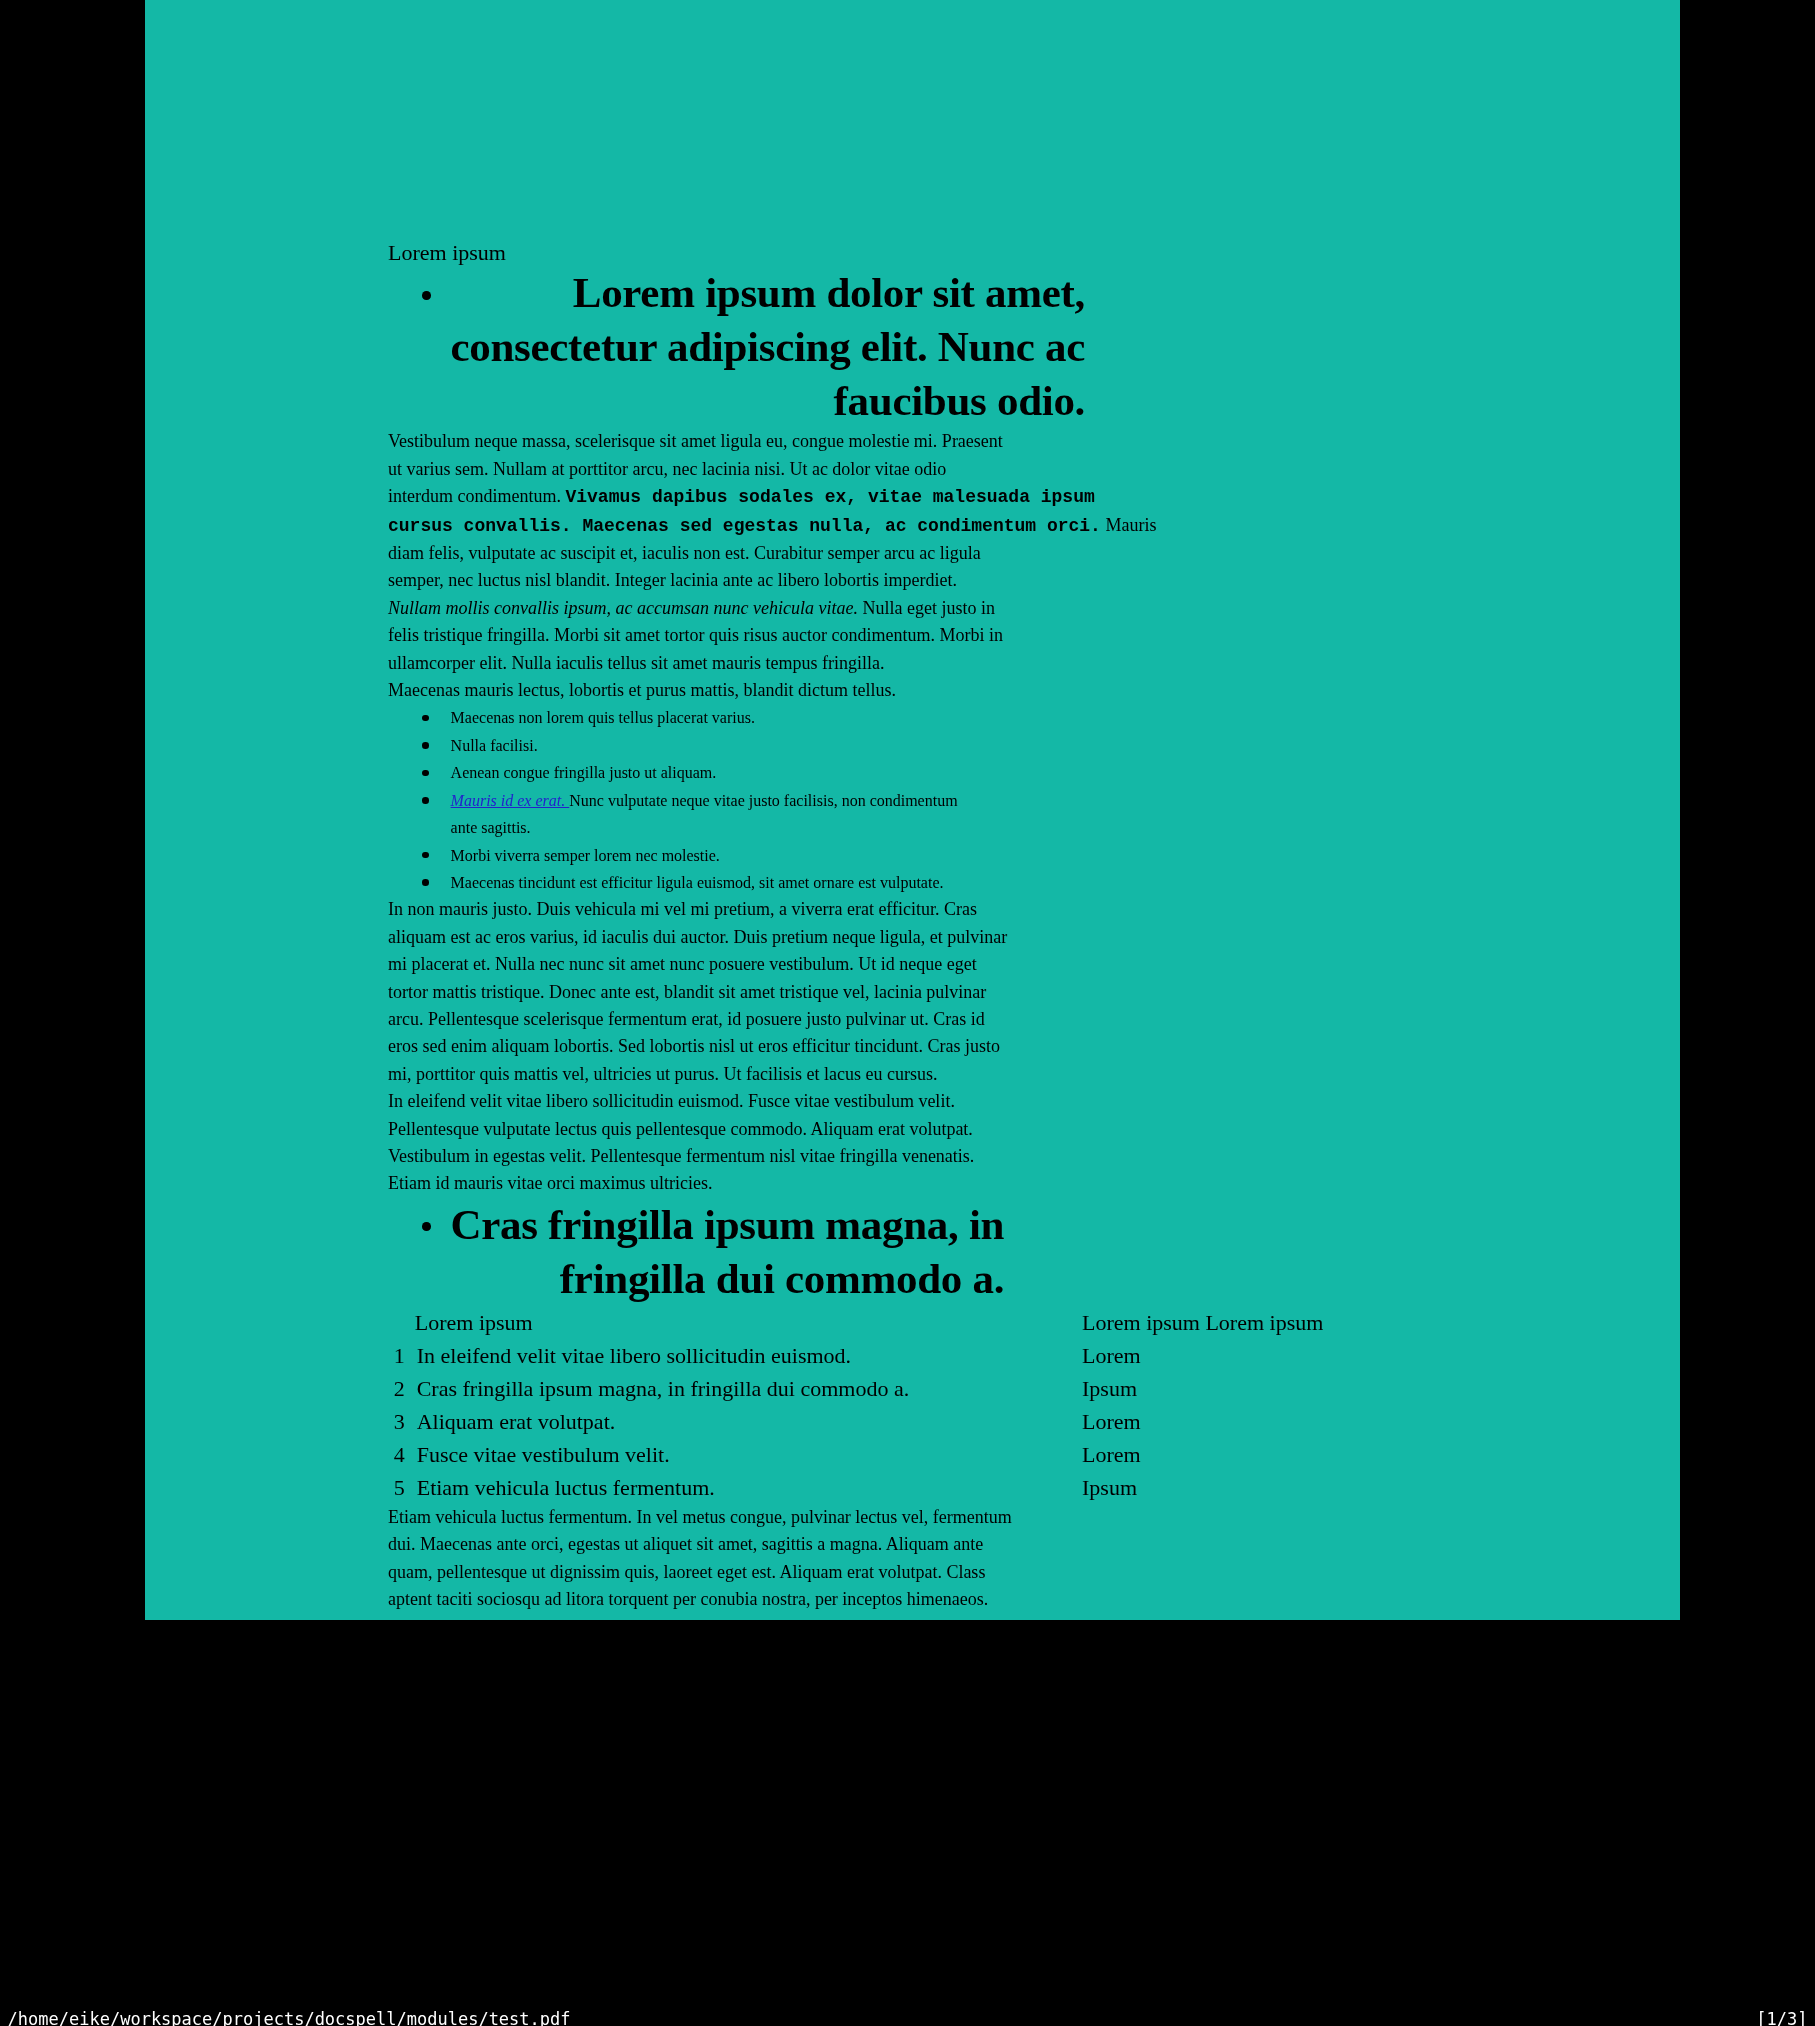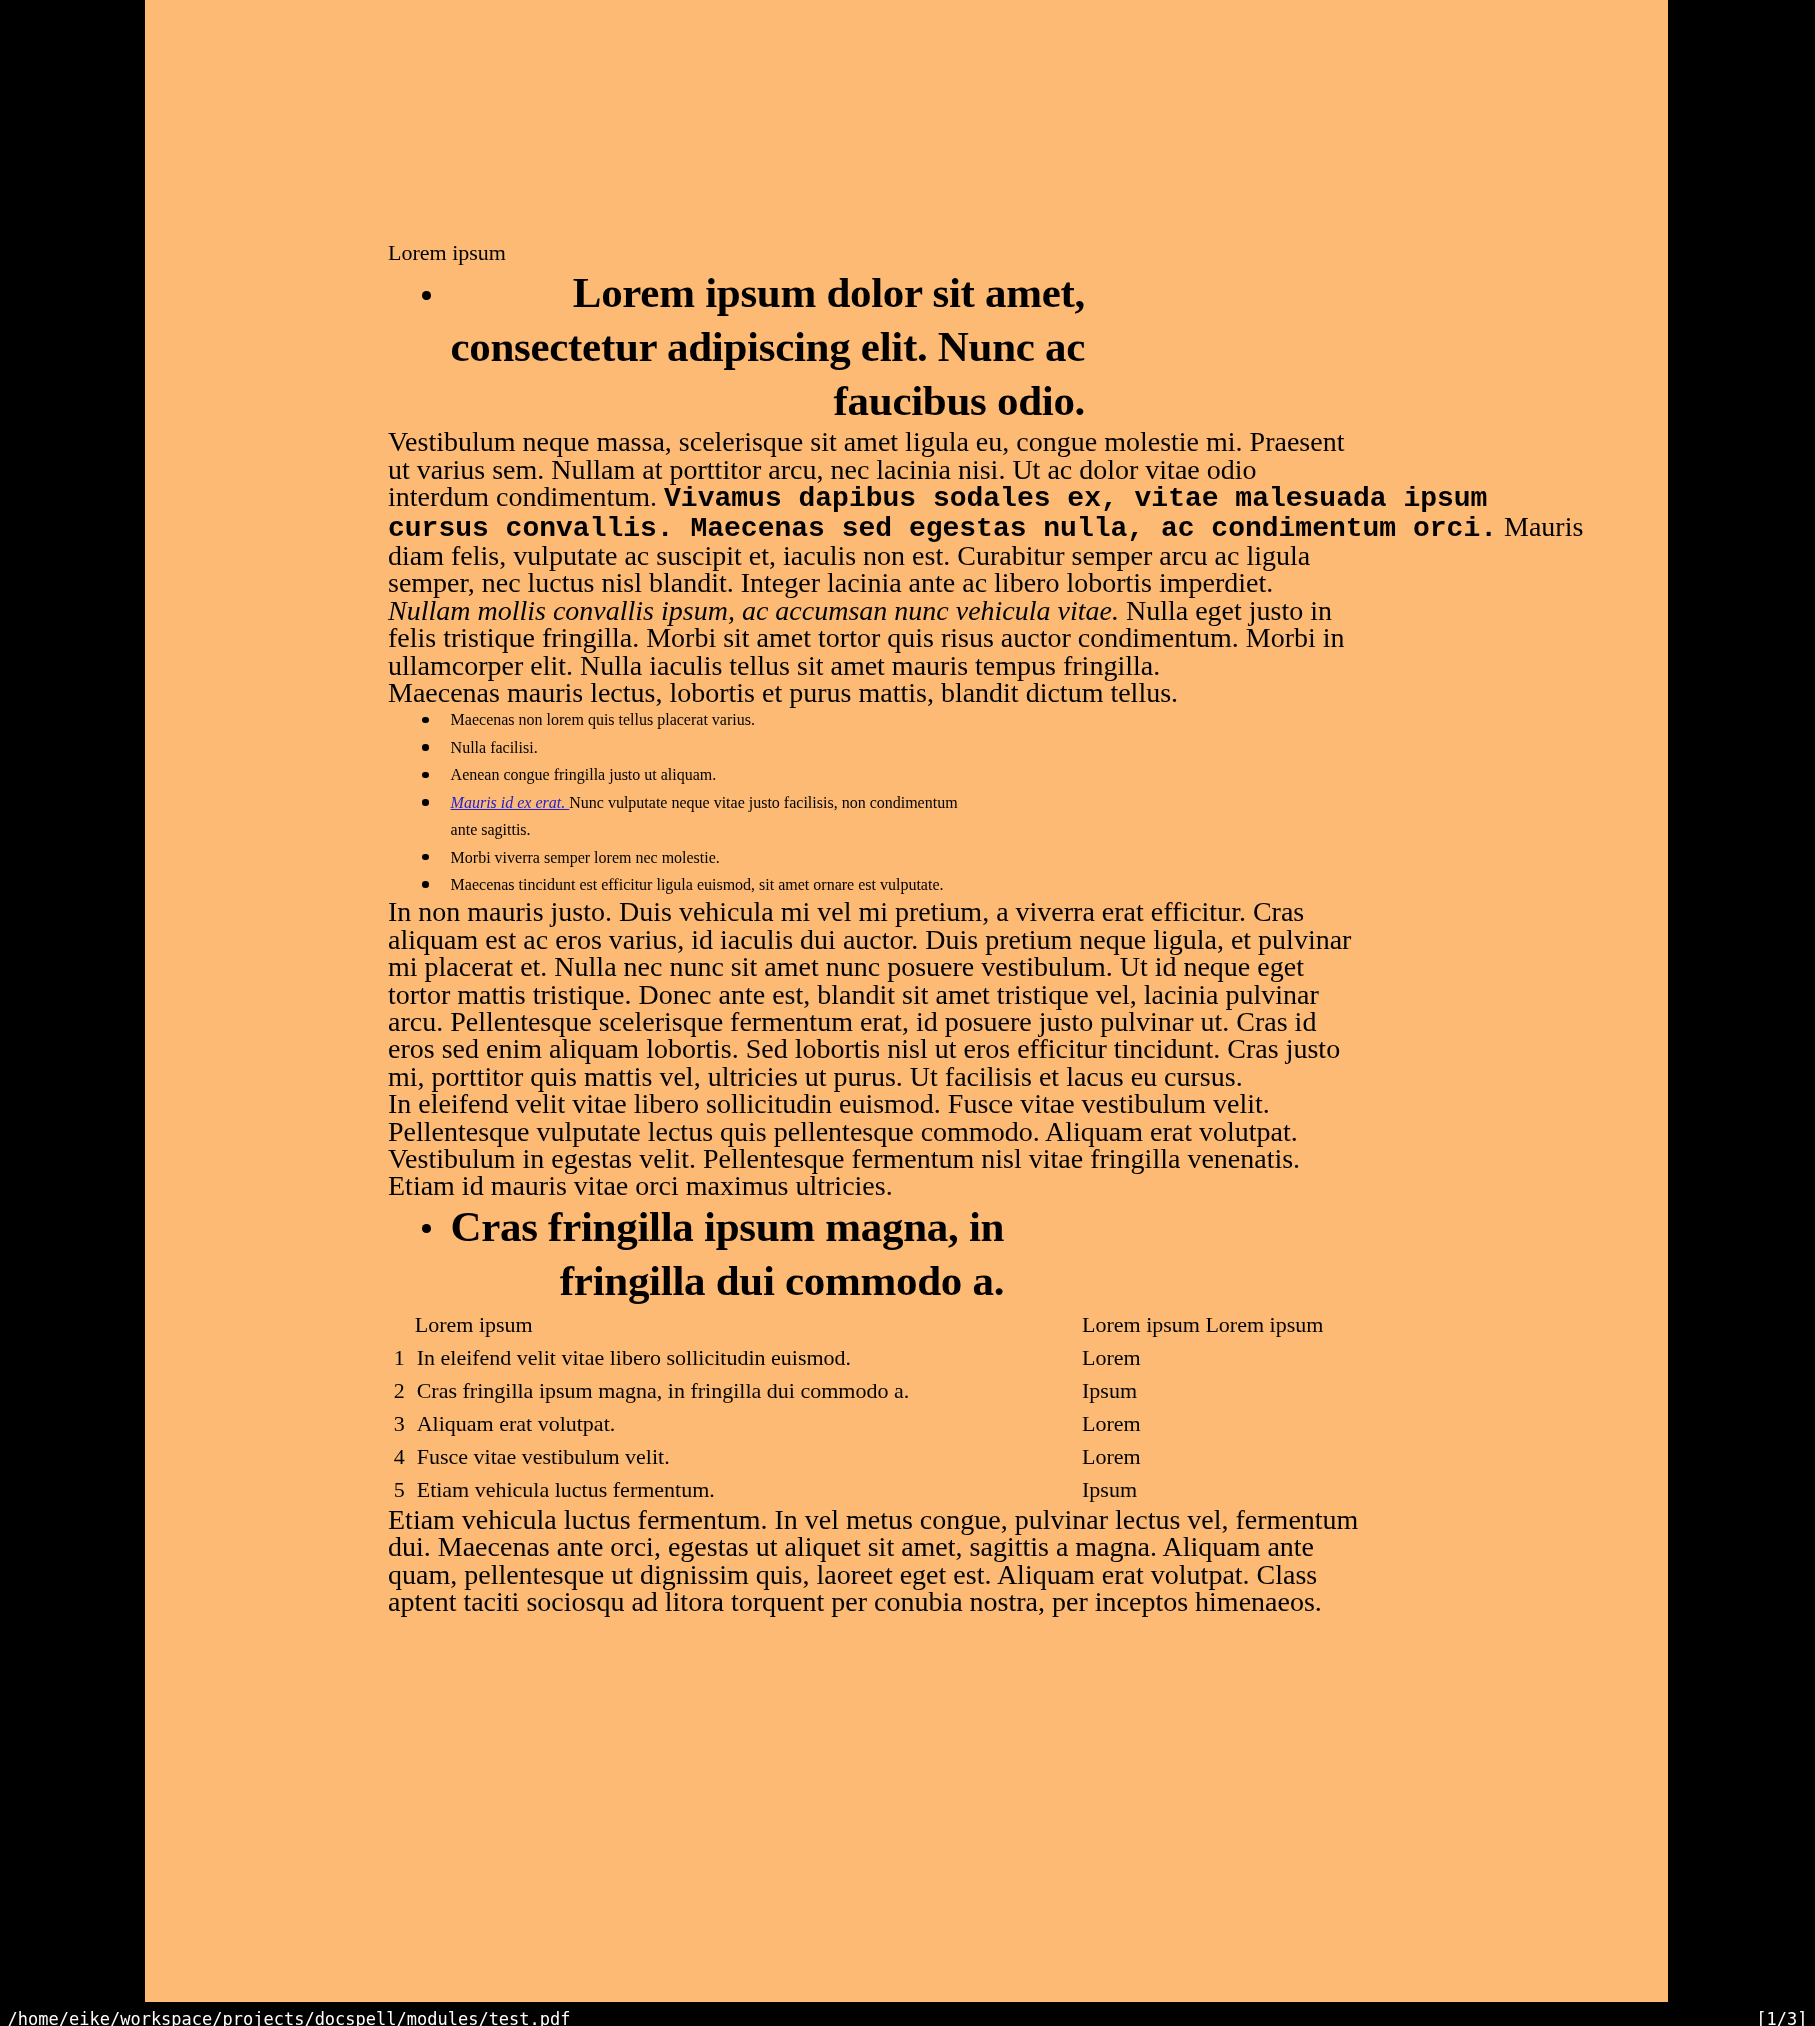--- a/index.html
+++ b/index.html
@@ -7,22 +7,23 @@
     width: 1815px; height: 2026px;
     background: #000000;
     position: relative;
     overflow: hidden;
     font-family: "Liberation Serif", "DejaVu Serif", serif;
     color: #000000;
   }
   .page {
     position: absolute;
     left: 145px; top: 0;
-    width: 1523px; height: 2002px;
-    background: #fdba74;
+    width: 1523px; height: 1620px;
+    background: #14b8a6;
+    padding-left: 12px;
   }
   .content {
     position: absolute;
     left: 243px; top: 0;
     width: 927px;
     padding-top: 239px;
   }
   .content p, .content div { margin: 0; }
   .doc-label {
     font-size: 22px;
@@ -40,21 +41,21 @@
   .h1 { margin-top: 23px; }
   .h2 { margin-top: 26.5px; }
   .dot {
     flex: 0 0 auto;
     border-radius: 50%;
     background: #000000;
   }
   .dot-h { width: 8.5px; height: 8.5px; margin: 24.6px 0 0 34px; }
   .h-text { margin-left: 20px; white-space: pre; }
   .para {
-    font-size: 28px;
+    font-size: 18px;
     line-height: 27.4px;
     white-space: pre;
   }
   .p1 { margin-top: 61px; }
   .p2 { margin-top: 34px; }
   .p3 { margin-top: 28px; }
   .p4 { margin-top: 26.5px; }
   .p5 { margin-top: 28px; }
   .b { font-weight: bold; font-family: Liberation Mono, monospace; }
   .i { font-style: italic; }

